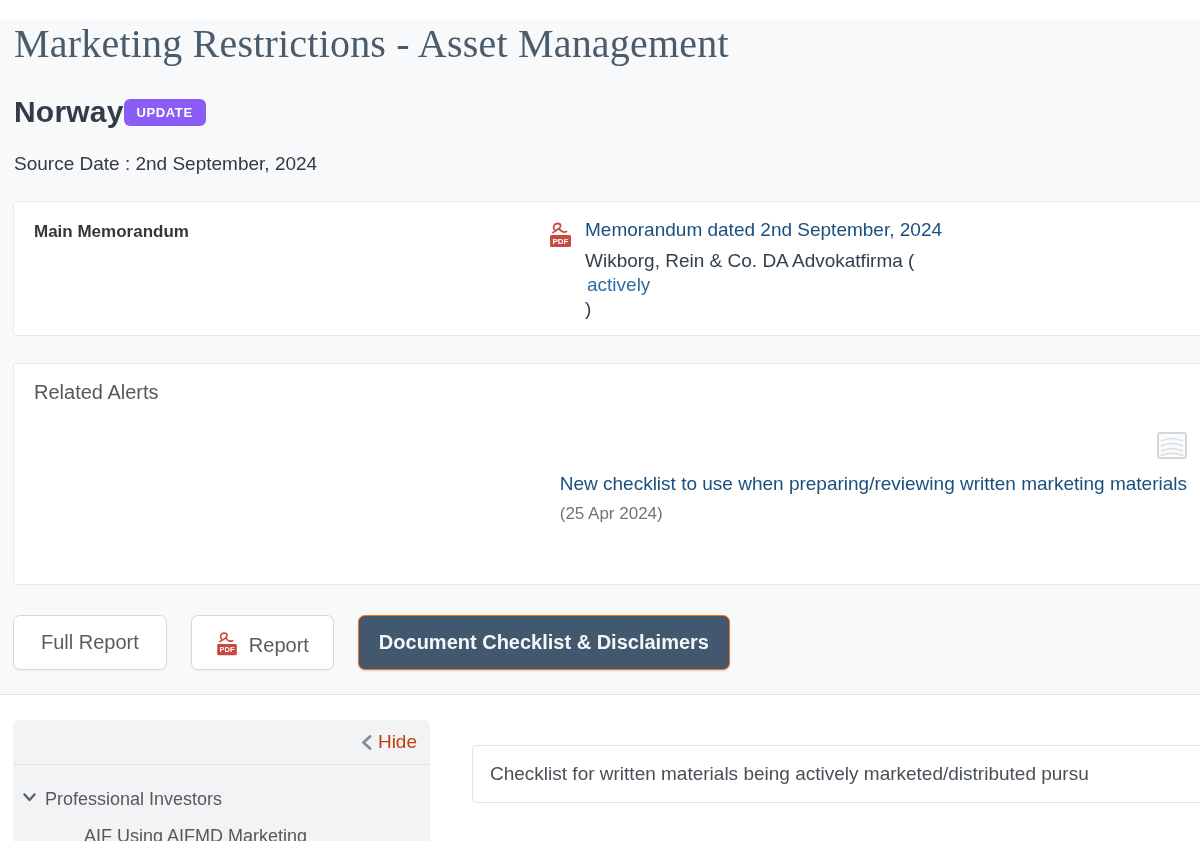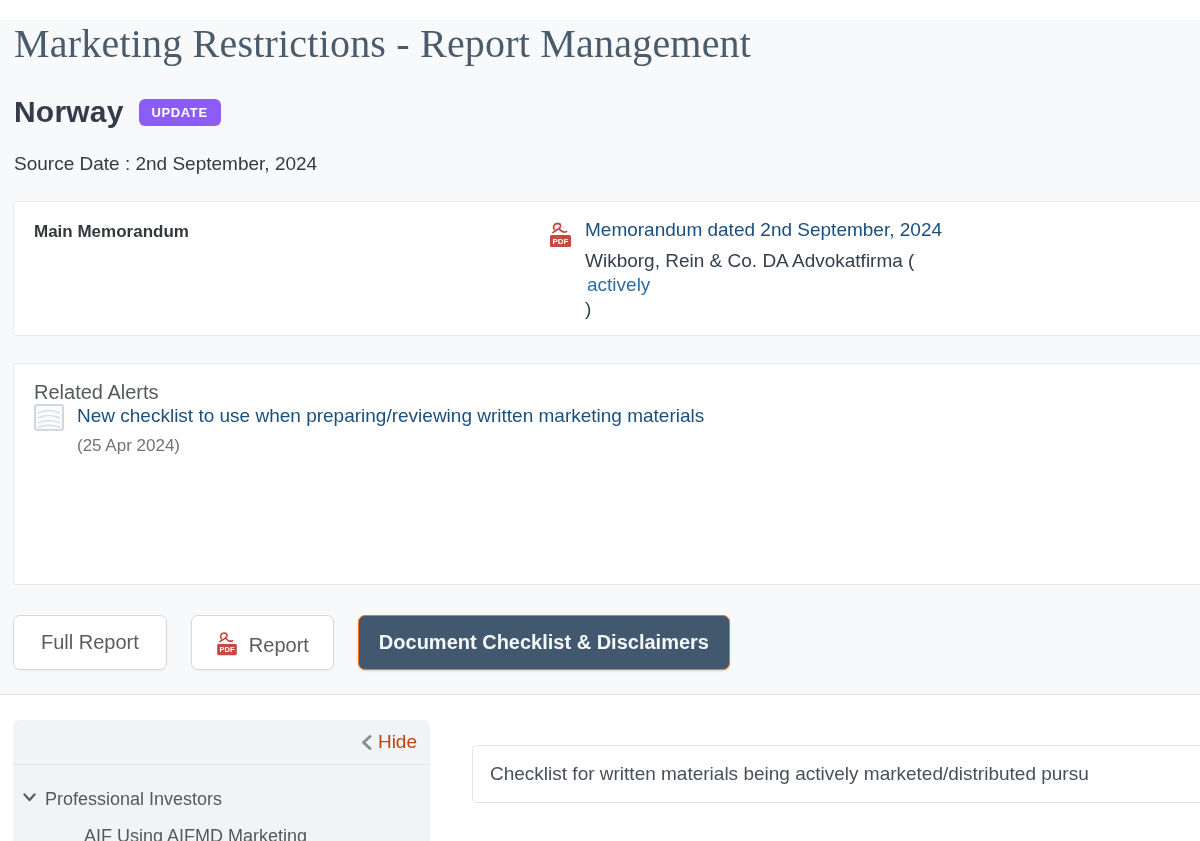--- a/index.html
+++ b/index.html
@@ -5,41 +5,41 @@
   * { margin:0; padding:0; box-sizing:border-box; }
   html,body { width:1200px; height:841px; overflow:hidden; background:#ffffff;
     font-family:"Liberation Sans", sans-serif; }
 
   
   .top-section { background:#f8f9fa; border-bottom:1px solid #dee2e6; padding-bottom:24px; }
 
   .page-title { font-family:"Liberation Serif","DejaVu Serif",serif; font-weight:400;
     font-size:40px; line-height:48px; color:#4a5c6b; margin:20px 0 0 14px; letter-spacing:.2px; }
 
-  .country-row { display:flex; align-items:center; gap:15px; margin:27px 0 0 14px; }
+  .country-row { display:flex; align-items:center; margin:27px 0 0 14px; }
   .country { font-size:30px; font-weight:700; color:#343c49; letter-spacing:.2px; }
   .update-badge { background:#8b5cf6; color:#ffffff; font-size:13px; font-weight:700;
     letter-spacing:.6px; padding:6px 13px; border-radius:6px; }
 
   .source-date { font-size:19px; color:#343a40; margin:24px 0 0 14px; }
 
   .card { background:#ffffff; border:1px solid #e7e9ec; border-radius:3px;
     margin-left:13px; margin-right:-8px; }
 
   .memo-card { margin-top:26px; padding:16px 20px 14px 20px; display:flex; align-items:flex-start; }
   .memo-label { font-size:17px; font-weight:700; color:#34383c; width:515px; flex-shrink:0; padding-top:4px; }
   .memo-right { display:flex; gap:13px; align-items:flex-start; }
   .memo-links a { display:block; text-decoration:none; }
   .memo-link { color:#1b4f7e; font-size:19px; line-height:24px; margin-bottom:7px; }
   .firm-line { color:#333f4d; font-size:19px; line-height:24px; }
   .website-link { color:#2d6da3; text-decoration:none; margin:0 2px; }
 
   .alerts-card { margin-top:27px; height:222px; padding:17px 20px; }
   .alerts-heading { font-size:20px; font-weight:400; color:#55595d; }
-  .alert-item { display:flex; gap:13px; align-items:flex-start; }
+  .alert-item { display:flex; gap:13px; margin-top:28px; align-items:flex-end;flex-direction:column; }
   .alert-text a { text-decoration:none; }
   .alert-link { color:#1b4f7e; font-size:19px; line-height:24px; }
   .alert-date { color:#6c757d; font-size:17px; margin-top:8px; }
 
   .toolbar { display:flex; gap:24px; margin:30px 0 0 13px; }
   .btn { border-radius:7px; font-size:20px; cursor:pointer; display:flex; align-items:flex-end;
     font-family:"Liberation Sans",sans-serif; }
   .btn-light { background:#ffffff; border:1px solid #d6d9dc; color:#585c61;
     padding:15px 27px; box-shadow:0 1px 2px rgba(0,0,0,.05); }
   .btn-summary { padding:12px 24px; gap:11px; }
@@ -67,21 +67,21 @@
   .content { flex:1; padding:50px 0 0 42px; }
   .checklist-banner { background:#ffffff; border:1px solid #e2e5e8; border-radius:4px;
     padding:17px 17px; font-size:19px; color:#495057; white-space:nowrap; overflow:hidden;
     margin-right:-8px; cursor:pointer; }
   .section-heading { margin-top:31px; font-size:39px; font-weight:400; color:#45606f; letter-spacing:.2px; }
 </style>
 </head>
 <body>
 
 <div class="top-section">
-  <h1 class="page-title">Marketing Restrictions - Report Management</h1>
+  <h1 class="page-title">Marketing Restrictions - Asset Management</h1>
 
   <div class="country-row">
     <span class="country">Norway</span>
     <span class="update-badge">UPDATE</span>
   </div>
 
   <div class="source-date">Source Date : 2nd September, 2024</div>
 
   <div class="card memo-card">
     <div class="memo-label">Main Memorandum</div>

